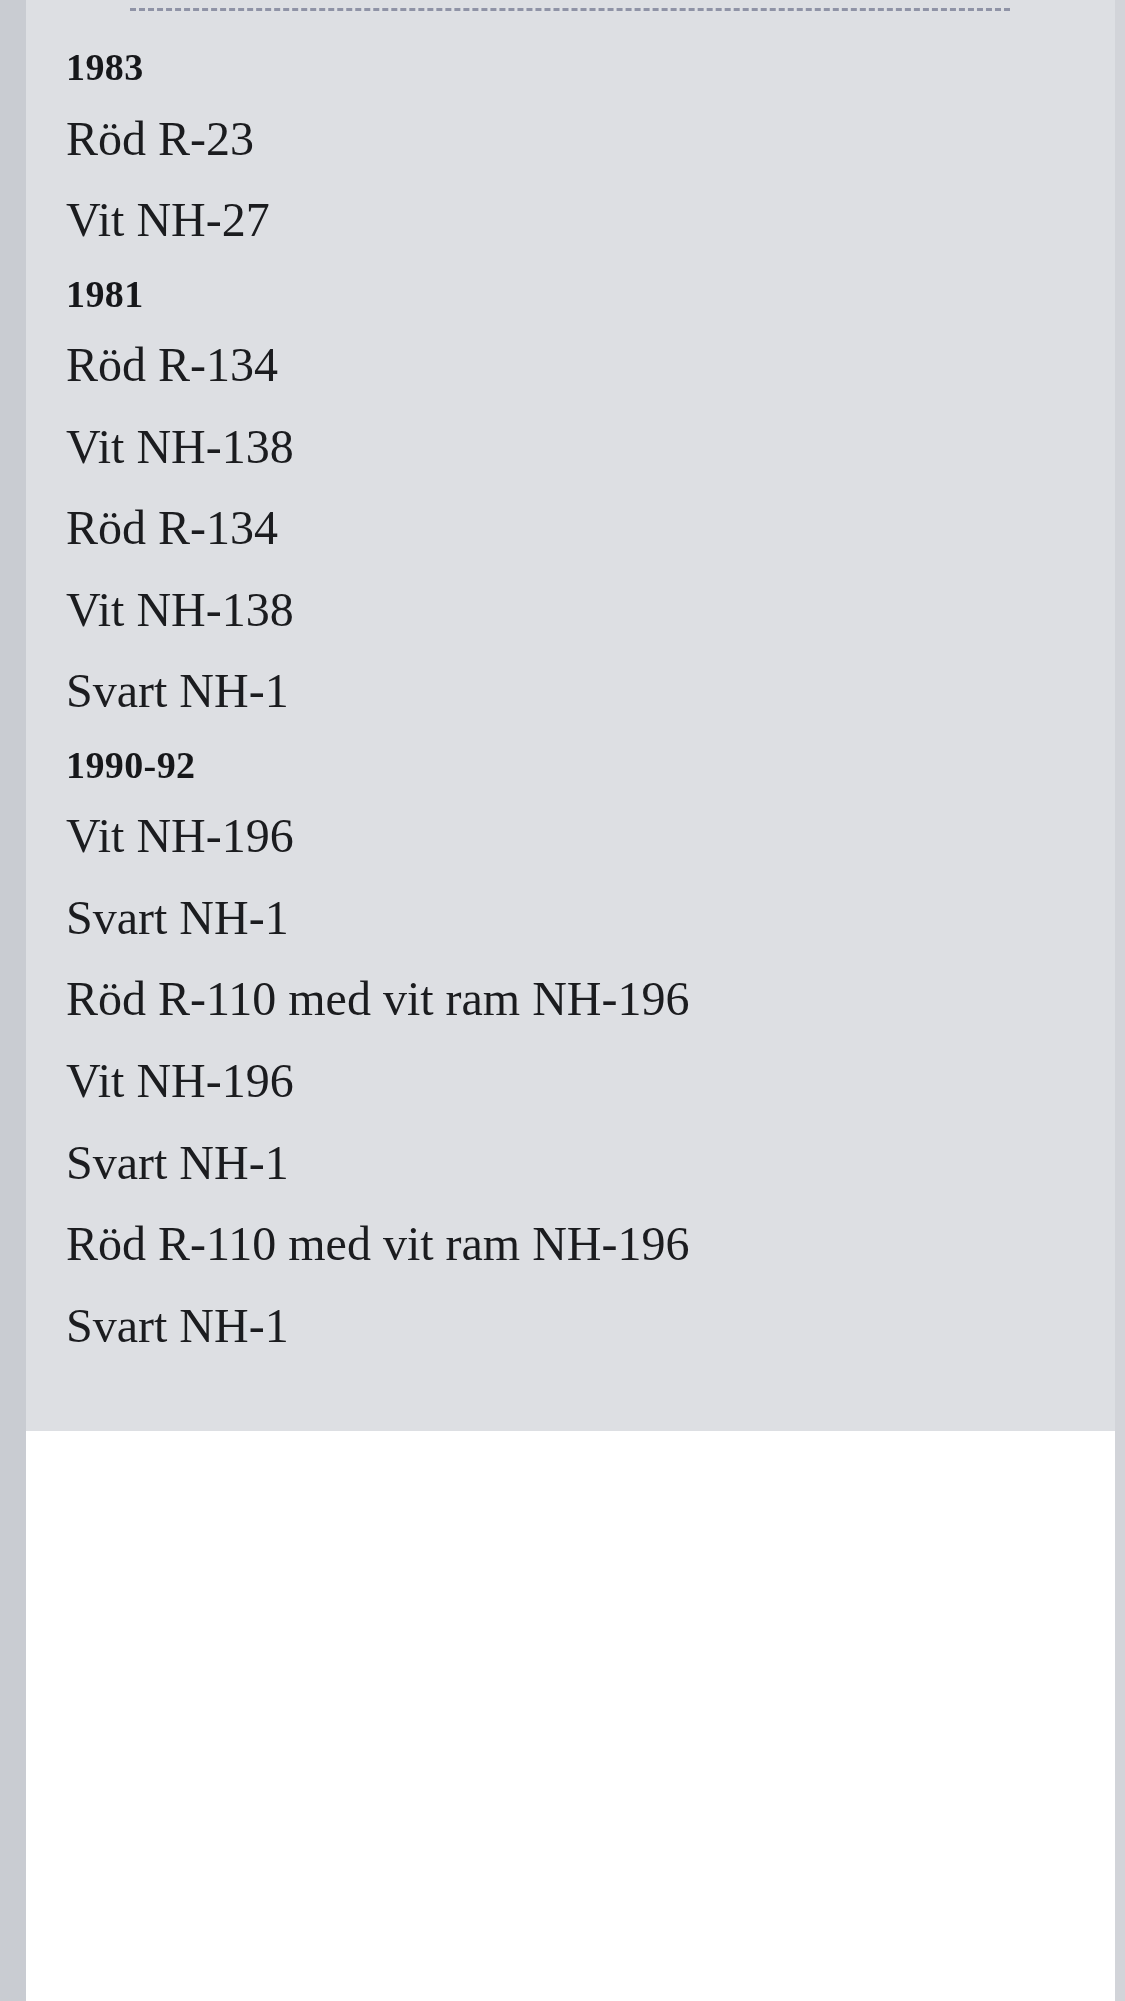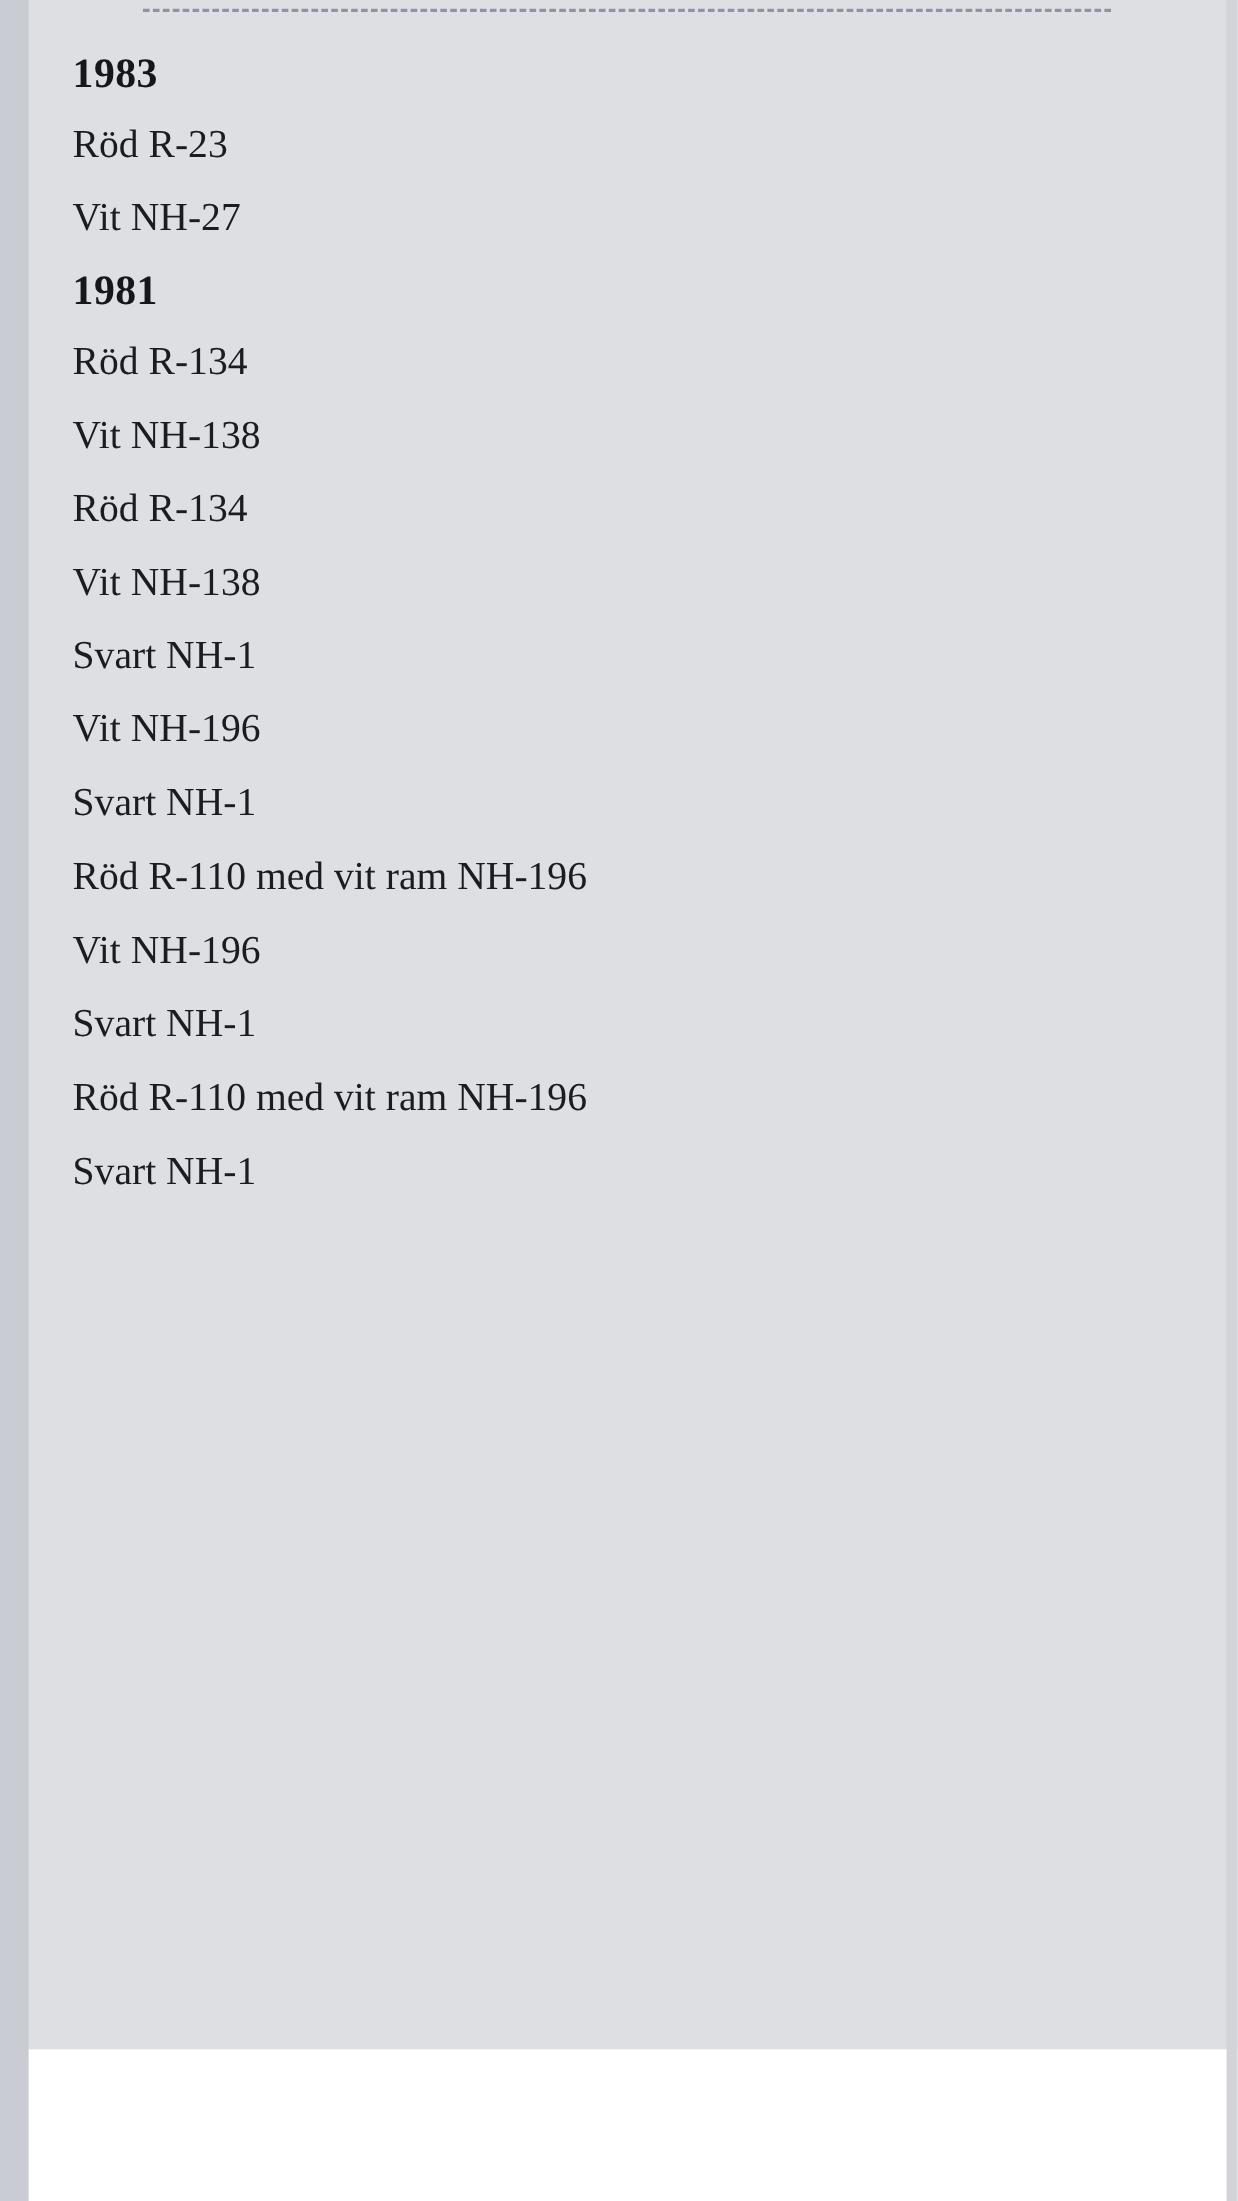--- a/index.html
+++ b/index.html
@@ -9,21 +9,21 @@
   }
   body {
     width: 1125px;
     height: 2001px;
     font-family: "Liberation Serif", serif;
     overflow: hidden;
   }
   .page {
     position: relative;
     width: 1125px;
-    height: 1863px;
+    height: 1431px;
     background: #dddfe3;
     box-sizing: border-box;
   }
   
   .left-edge {
     position: absolute;
     left: 0;
     top: 0;
     width: 26px;
     height: 2001px;
@@ -60,21 +60,21 @@
   .year {
     font-size: 38px;
     font-weight: bold;
     color: #16171a;
     letter-spacing: 0.4px;
     margin: 0 0 0 66px;
     padding: 10px 0 6px 0;
     line-height: 1.25;
   }
   .entry {
-    font-size: 36px;
+    font-size: 48px;
     font-weight: normal;
     color: #1b1c1f;
     margin: 0 0 0 66px;
     padding: 12px 0 11px 0;
     line-height: 1.22;
   }
 </style>
 </head>
 <body>
 
@@ -97,20 +97,21 @@
       <div class="entry">Vit NH-138</div>
     </div>
 
     <div class="block">
       <div class="entry">Röd R-134</div>
       <div class="entry">Vit NH-138</div>
       <div class="entry">Svart NH-1</div>
     </div>
 
     <div class="block">
+      <div class="year">1990-92</div>
       <div class="entry">Vit NH-196</div>
       <div class="entry">Svart NH-1</div>
     </div>
 
     <div class="block">
       <div class="entry">Röd R-110 med vit ram NH-196</div>
       <div class="entry">Vit NH-196</div>
       <div class="entry">Svart NH-1</div>
     </div>
 

